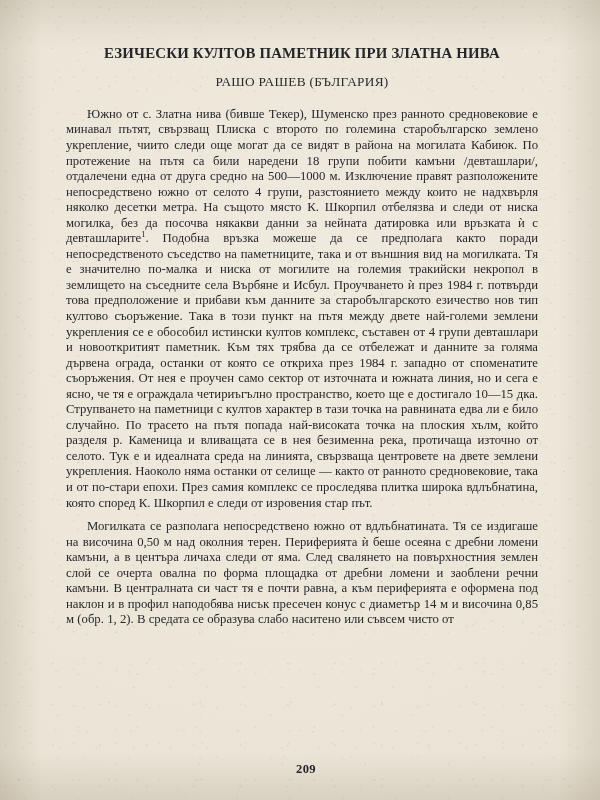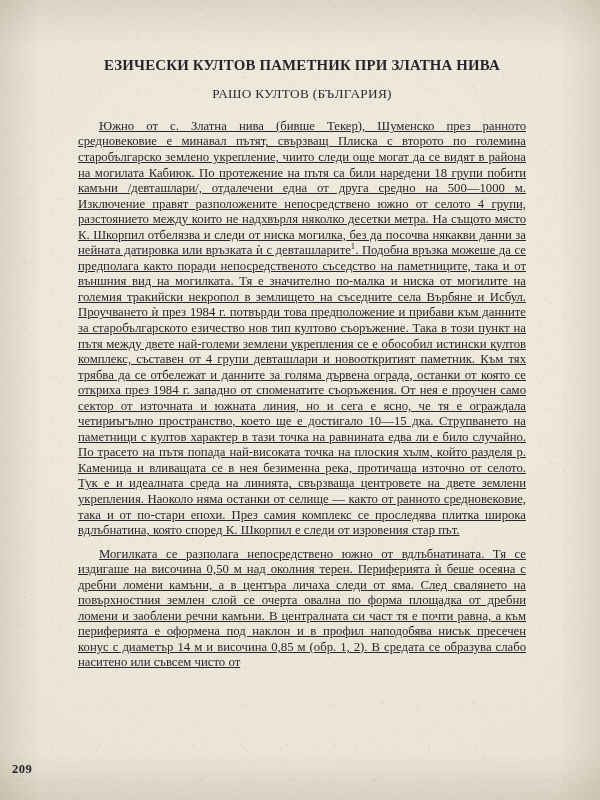--- a/index.html
+++ b/index.html
@@ -18,21 +18,21 @@
   }
 
   
   #page {
     position: relative;
     width: 600px;
     height: 800px;
     background:
       radial-gradient(ellipse 150% 110% at 48% 40%, #f0ebdf 0%, #eae4d6 58%, #e2dbca 88%, #dcd4c1 100%);
     box-sizing: border-box;
-    padding: 16px;
+    padding: 4px;
   }
   #grain {
     position: absolute;
     inset: 0;
     pointer-events: none;
     opacity: .40;
     mix-blend-mode: multiply;
     background-image:
       radial-gradient(circle at 12% 18%, rgba(150,138,112,.22) 0 1px, transparent 1.4px),
       radial-gradient(circle at 33% 72%, rgba(150,138,112,.18) 0 1px, transparent 1.4px),
@@ -91,37 +91,37 @@
     margin: 0;
     text-align: justify;
     text-justify: inter-word;
     font-size: 12.75px;
     line-height: 15.55px;
     letter-spacing: -.02px;
     word-spacing: .1px;
     color: #28282c;
     text-indent: 21px;
     hyphens: manual;
-    text-decoration: underline;
   }
   .para + .para {
     margin-top: 8px;
   }
   .footnote-ref {
     font-size: 8.6px;
     vertical-align: super;
     line-height: 0;
   }
 
   .page-number {
     position: absolute;
     z-index: 2;
     left: 12px;
     right: 0;
     top: 762px;
+    text-align: center;
     font-size: 12.6px;
     font-weight: bold;
     letter-spacing: .4px;
     color: #26262a;
   }
 
   
   #speckle {
     position: absolute;
     inset: 0;
@@ -140,21 +140,21 @@
 
 <div id="page">
 
   <div id="grain"></div>
   <div id="vignette"></div>
 
   <div class="content">
 
     <header class="title-block">
       <h1 class="doc-title">ЕЗИЧЕСКИ КУЛТОВ ПАМЕТНИК ПРИ ЗЛАТНА НИВА</h1>
-      <p class="doc-author">РАШО КУЛТОВ  (БЪЛГАРИЯ)</p>
+      <p class="doc-author">РАШО РАШЕВ  (БЪЛГАРИЯ)</p>
     </header>
 
     <div class="body-text">
 
       <p class="para"><span>Южно от с. Златна нива  (бивше Текер), Шуменско през ранното средновековие е минавал пътят, свързващ Плиска с второто по големина старобългарско землено укрепление, чиито следи още могат да се видят в района на могилата Кабиюк. По протежение на пътя са били наредени 18 групи побити камъни /девташлари/, отдалечени една от друга средно на 500—1000 м. Изключение правят разположените непосредствено южно от селото 4 групи, разстоянието между които не надхвърля няколко десетки метра. На същото място К. Шкорпил отбелязва и следи от ниска могилка, без да посочва някакви данни за нейната датировка или връзката ѝ с девташларите</span><sup class="footnote-ref">1</sup><span>. Подобна връзка можеше да се предполага както поради непосредственото съседство на паметниците, така и от външния вид на могилката. Тя е значително по-малка и ниска от могилите на големия тракийски некропол в землището на съседните села Върбяне и Исбул. Проучването ѝ през 1984 г. потвърди това предположение и прибави към данните за старобългарското езичество нов тип култово съоръжение. Така в този пункт на пътя между двете най-големи землени укрепления се е обособил истински култов комплекс, съставен от 4 групи девташлари и новооткритият паметник. Към тях трябва да се отбележат и данните за голяма дървена ограда, останки от която се откриха през 1984 г. западно от споменатите съоръжения. От нея е проучен само сектор от източната и южната линия, но и сега е ясно, че тя е ограждала четириъгълно пространство, което ще е достигало 10—15 дка. Струпването на паметници с култов характер в тази точка на равнината едва ли е било случайно. По трасето на пътя попада най-високата точка на плоския хълм, който разделя р. Каменица и вливащата се в нея безименна река, протичаща източно от селото. Тук е и идеалната среда на линията, свързваща центровете на двете землени укрепления. Наоколо няма останки от селище — както от ранното средновековие, така и от по-стари епохи. През самия комплекс се проследява плитка широка вдлъбнатина, която според К. Шкорпил е следи от изровения стар път.</span></p>
 
       <p class="para">Могилката се разполага непосредствено южно от вдлъбнатината. Тя се издигаше на височина 0,50 м над околния терен. Периферията ѝ беше осеяна с дребни ломени камъни, а в центъра личаха следи от яма. След свалянето на повърхностния землен слой се очерта овална по форма площадка от дребни ломени и заоблени речни камъни. В централната си част тя е почти равна, а към периферията е оформена под наклон и в профил наподобява нисък пресечен конус с диаметър 14 м и височина 0,85 м (обр. 1, 2). В средата се образува слабо наситено или съвсем чисто от</p>
 
     </div>
   </div>

